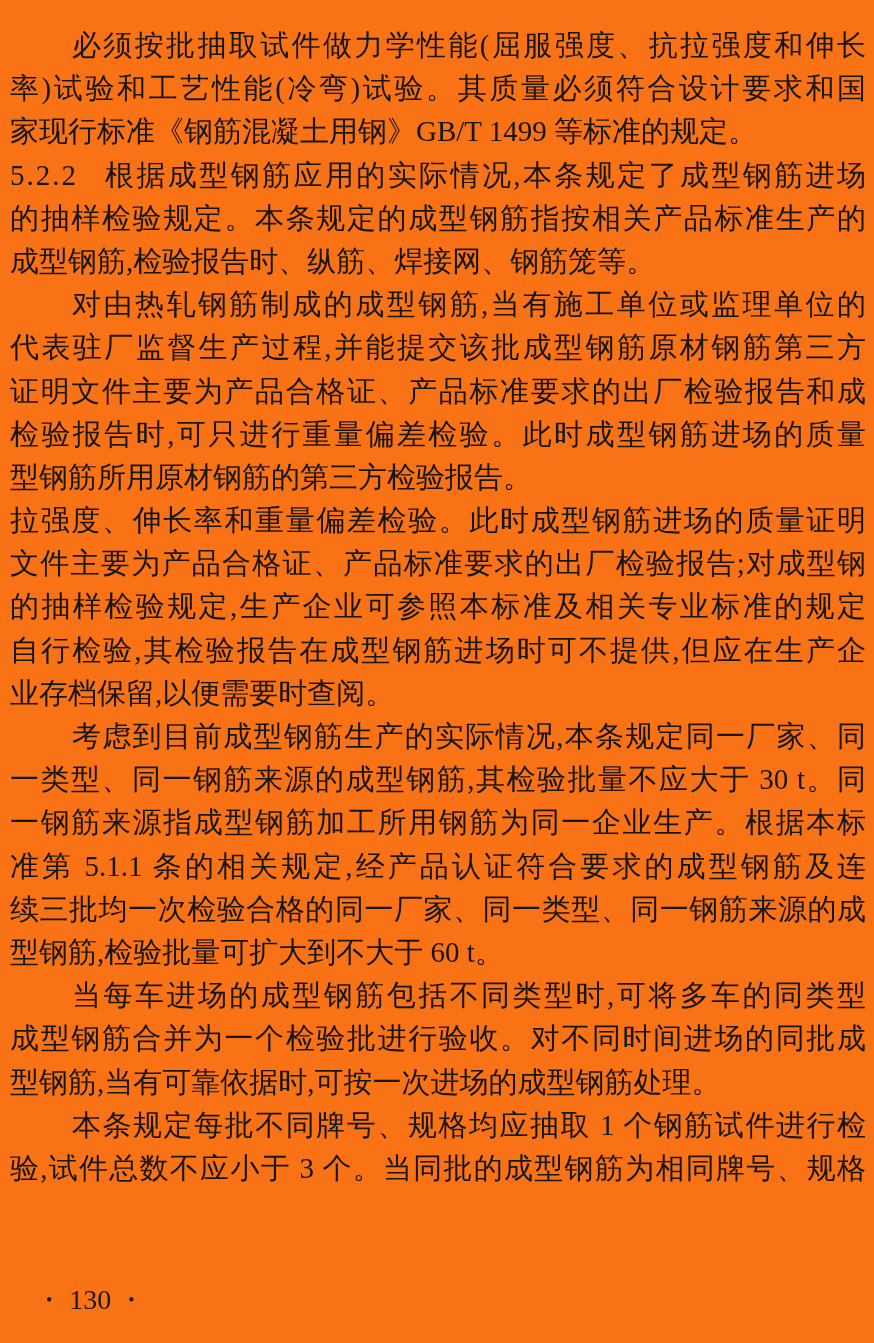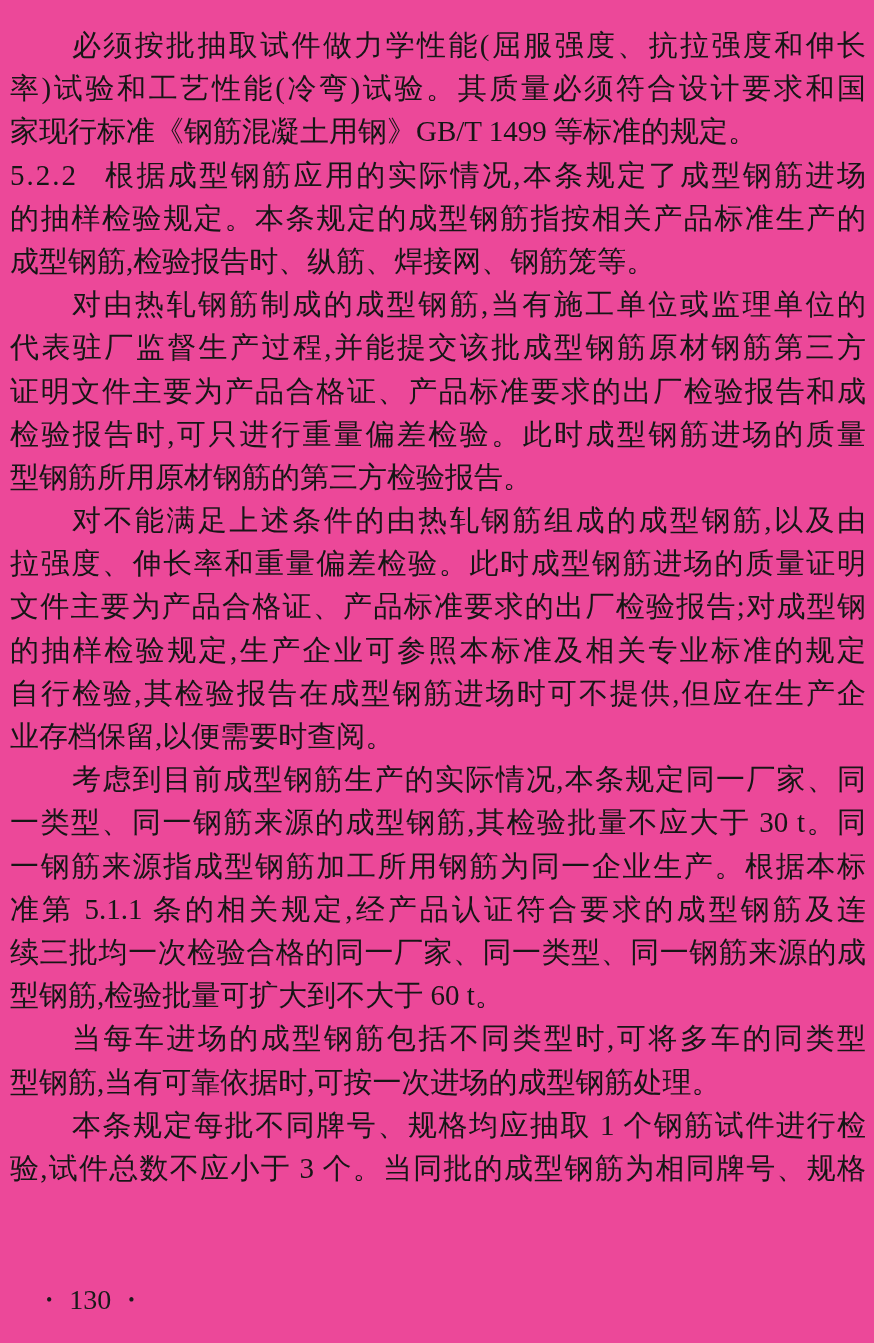--- a/index.html
+++ b/index.html
@@ -4,21 +4,21 @@
 <style>
   html, body {
     margin: 0;
     padding: 0;
     background: #ffffff;
   }
   .page {
     position: relative;
     width: 874px;
     height: 1343px;
-    background: #ec4899;
+    background: #f97316;
     box-sizing: border-box;
     padding: 24px 8px 0 10px;
     overflow: hidden;
     font-family: "Liberation Serif", "DejaVu Serif", serif;
     color: #161616;
   }
   .text-block {
     width: 100%;
   }
   .line {
@@ -65,33 +65,33 @@
       <p class="line fill">率)试验和工艺性能(冷弯)试验。其质量必须符合设计要求和国</p>
       <p class="line">家现行标准《钢筋混凝土用钢》GB/T 1499 等标准的规定。</p>
       <p class="line fill"><span class="clause-label">5.2.2</span>根据成型钢筋应用的实际情况,本条规定了成型钢筋进场</p>
       <p class="line fill">的抽样检验规定。本条规定的成型钢筋指按相关产品标准生产的</p>
       <p class="line">成型钢筋,检验报告时、纵筋、焊接网、钢筋笼等。</p>
       <p class="line indent fill">对由热轧钢筋制成的成型钢筋,当有施工单位或监理单位的</p>
       <p class="line fill">代表驻厂监督生产过程,并能提交该批成型钢筋原材钢筋第三方</p>
       <p class="line fill">证明文件主要为产品合格证、产品标准要求的出厂检验报告和成</p>
       <p class="line fill">检验报告时,可只进行重量偏差检验。此时成型钢筋进场的质量</p>
       <p class="line">型钢筋所用原材钢筋的第三方检验报告。</p>
-      <p class="line indent fill">对不能满足上述条件的由热轧钢筋组成的成型钢筋,以及由</p>
       <p class="line fill">拉强度、伸长率和重量偏差检验。此时成型钢筋进场的质量证明</p>
       <p class="line fill">文件主要为产品合格证、产品标准要求的出厂检验报告;对成型钢</p>
       <p class="line fill">的抽样检验规定,生产企业可参照本标准及相关专业标准的规定</p>
       <p class="line fill">自行检验,其检验报告在成型钢筋进场时可不提供,但应在生产企</p>
       <p class="line">业存档保留,以便需要时查阅。</p>
       <p class="line indent fill">考虑到目前成型钢筋生产的实际情况,本条规定同一厂家、同</p>
       <p class="line fill">一类型、同一钢筋来源的成型钢筋,其检验批量不应大于 30 t。同</p>
       <p class="line fill">一钢筋来源指成型钢筋加工所用钢筋为同一企业生产。根据本标</p>
       <p class="line fill">准第 5.1.1 条的相关规定,经产品认证符合要求的成型钢筋及连</p>
       <p class="line fill">续三批均一次检验合格的同一厂家、同一类型、同一钢筋来源的成</p>
       <p class="line">型钢筋,检验批量可扩大到不大于 60 t。</p>
       <p class="line indent fill">当每车进场的成型钢筋包括不同类型时,可将多车的同类型</p>
+      <p class="line fill">成型钢筋合并为一个检验批进行验收。对不同时间进场的同批成</p>
       <p class="line">型钢筋,当有可靠依据时,可按一次进场的成型钢筋处理。</p>
       <p class="line indent fill">本条规定每批不同牌号、规格均应抽取 1 个钢筋试件进行检</p>
       <p class="line fill">验,试件总数不应小于 3 个。当同批的成型钢筋为相同牌号、规格</p>
     </div>
 
   <div class="footer">
     <span class="dot">•</span>
     <span class="page-num">130</span>
     <span class="dot">•</span>
   </div>

